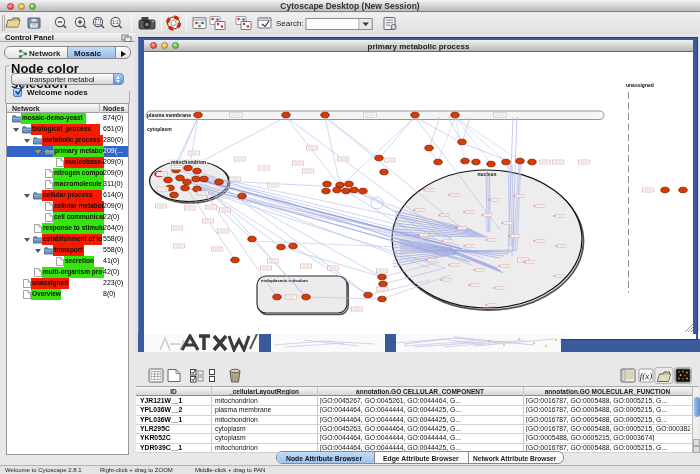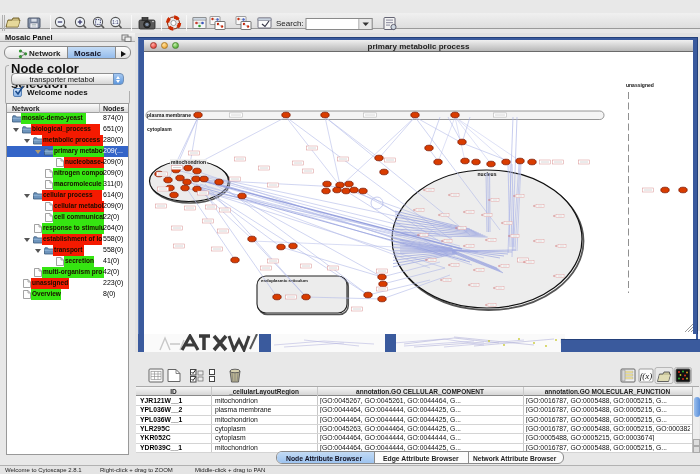--- a/index.html
+++ b/index.html
@@ -1,21 +1,27 @@
 <!DOCTYPE html>
 <html><head><meta charset="utf-8">
 <style>
 *{margin:0;padding:0;box-sizing:border-box;}
 html,body{width:700px;height:474px;overflow:hidden;font-family:"Liberation Sans",sans-serif;background:#e8e8e8;}
 .abs{position:absolute;}
 #stage{position:relative;width:700px;height:474px;}
 .tl{border-radius:50%;width:7px;height:7px;}
 </style></head><body>
 <div id="stage">
-<div class="abs" style="left:0;top:13px;width:700px;height:16px;background:linear-gradient(#f0f0f0,#dedede);border-bottom:1px solid #9a9a9a;">
+<div class="abs" style="left:0;top:0;width:700px;height:12px;background:linear-gradient(#f2f2f2,#d8d8d8 45%,#bcbcbc);border-bottom:1px solid #808080;">
+<div class="abs tl" style="left:7px;top:3px;background:radial-gradient(circle at 35% 30%,#ffb0a8,#ee5a52 60%,#b83028);border:0.5px solid #a03830;"></div>
+<div class="abs tl" style="left:18px;top:3px;background:radial-gradient(circle at 35% 30%,#ffe2a0,#f5b74e 60%,#c08022);border:0.5px solid #ad7d28;"></div>
+<div class="abs tl" style="left:29px;top:3px;background:radial-gradient(circle at 35% 30%,#c8f0b0,#6cc04e 60%,#3f8c28);border:0.5px solid #4e8a34;"></div>
+<div class="abs" style="left:0;top:0.5px;width:700px;text-align:center;font-size:8.5px;font-weight:bold;color:#333;">Cytoscape Desktop (New Session)</div>
+</div>
+<div class="abs" style="left:0;top:13px;width:700px;height:24px;background:linear-gradient(#f0f0f0,#dedede);border-bottom:1px solid #9a9a9a;">
 <div class="abs" style="left:2px;top:2px;width:1px;height:16px;background:#b0b0b0;"></div>
       <div class="abs" style="left:4px;top:2px;width:1px;height:16px;background:#b0b0b0;"></div>
 <div class="abs" style="left:50px;top:2px;width:1px;height:16px;background:#bdbdbd;border-right:1px solid #f8f8f8;"></div>
 <div class="abs" style="left:131px;top:2px;width:1px;height:16px;background:#bdbdbd;border-right:1px solid #f8f8f8;"></div>
 <div class="abs" style="left:161px;top:2px;width:1px;height:16px;background:#bdbdbd;border-right:1px solid #f8f8f8;"></div>
 <div class="abs" style="left:186px;top:2px;width:1px;height:16px;background:#bdbdbd;border-right:1px solid #f8f8f8;"></div>
 <svg class="abs" style="left:0;top:0;" width="700" height="20" viewBox="0 0 700 20">
 <g>
 
 <path d="M6 14 L8 7 L12 7 L13 5 L19 5 L19 7 L20 7 L18 14 Z" fill="#c8b97e" stroke="#6b5a20" stroke-width="0.9"></path>
@@ -96,21 +102,21 @@
 <rect x="384" y="4.5" width="11" height="12" rx="1" fill="#f2f2f2" stroke="#556" stroke-width="0.9"></rect>
 <rect x="386" y="6.5" width="7" height="1.2" fill="#99a"></rect>
           <rect x="386" y="9" width="7" height="1.2" fill="#99a"></rect>
           <rect x="386" y="11.5" width="4" height="1.2" fill="#99a"></rect>
 <circle cx="393.5" cy="14" r="2.6" fill="#cfd8e2" stroke="#445" stroke-width="0.8"></circle>
 </g>
 </svg>
 </div>
 <div class="abs" style="left:0;top:33px;width:135px;height:432px;background:#e8e8e8;">
 <div class="abs" style="left:0;top:0;width:135px;height:9px;border-bottom:1px solid #aaa;background:linear-gradient(#f4f4f4,#ddd);">
-<div class="abs" style="left:5px;top:0px;font-size:7.5px;font-weight:bold;color:#111;">Mosaic Panel</div>
+<div class="abs" style="left:5px;top:0px;font-size:7.5px;font-weight:bold;color:#111;">Control Panel</div>
 <svg class="abs" style="left:121px;top:1px;" width="12" height="8">
           <rect x="1" y="1" width="6" height="5" fill="none" stroke="#777" stroke-width="1"></rect>
           <rect x="4" y="3" width="6" height="4.5" fill="#eee" stroke="#777" stroke-width="1"></rect>
         </svg>
 </div>
 <div class="abs" style="left:4px;top:13px;width:127px;height:13px;border:1px solid #8a8a8a;border-radius:6px;background:linear-gradient(#fdfdfd,#e2e2e2);overflow:hidden;">
 <div class="abs" style="left:62px;top:0;width:49px;height:13px;background:linear-gradient(#c4dcf6,#8cb6ea);border-left:1px solid #8a8a8a;border-right:1px solid #8a8a8a;"></div>
 <svg class="abs" style="left:13px;top:2px" width="10" height="10">
           <circle cx="2.5" cy="2" r="1.6" fill="#2a9a2a"></circle>
           <circle cx="2.5" cy="7.5" r="1.6" fill="#2a9a2a"></circle>

